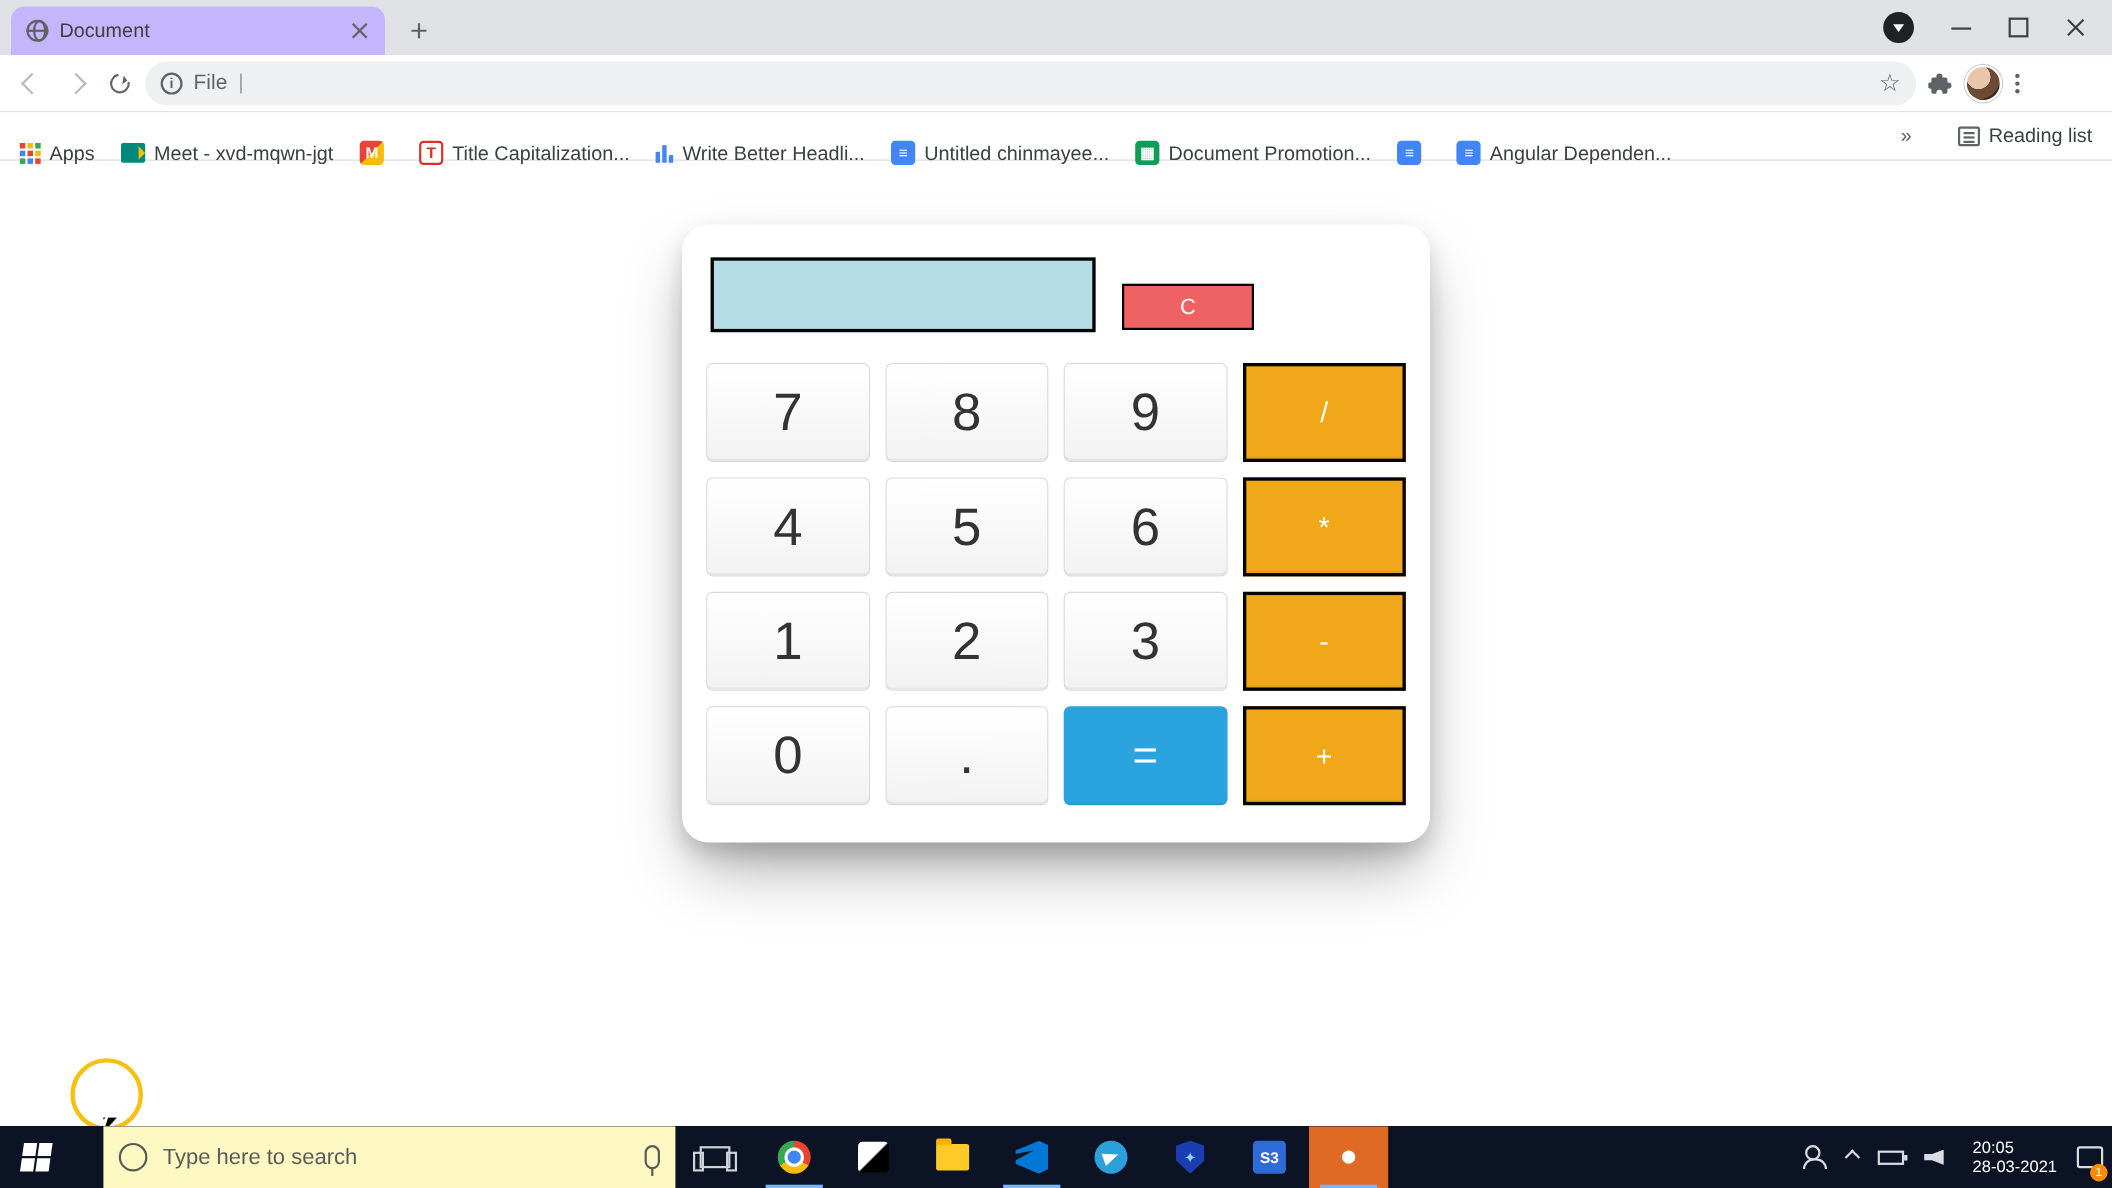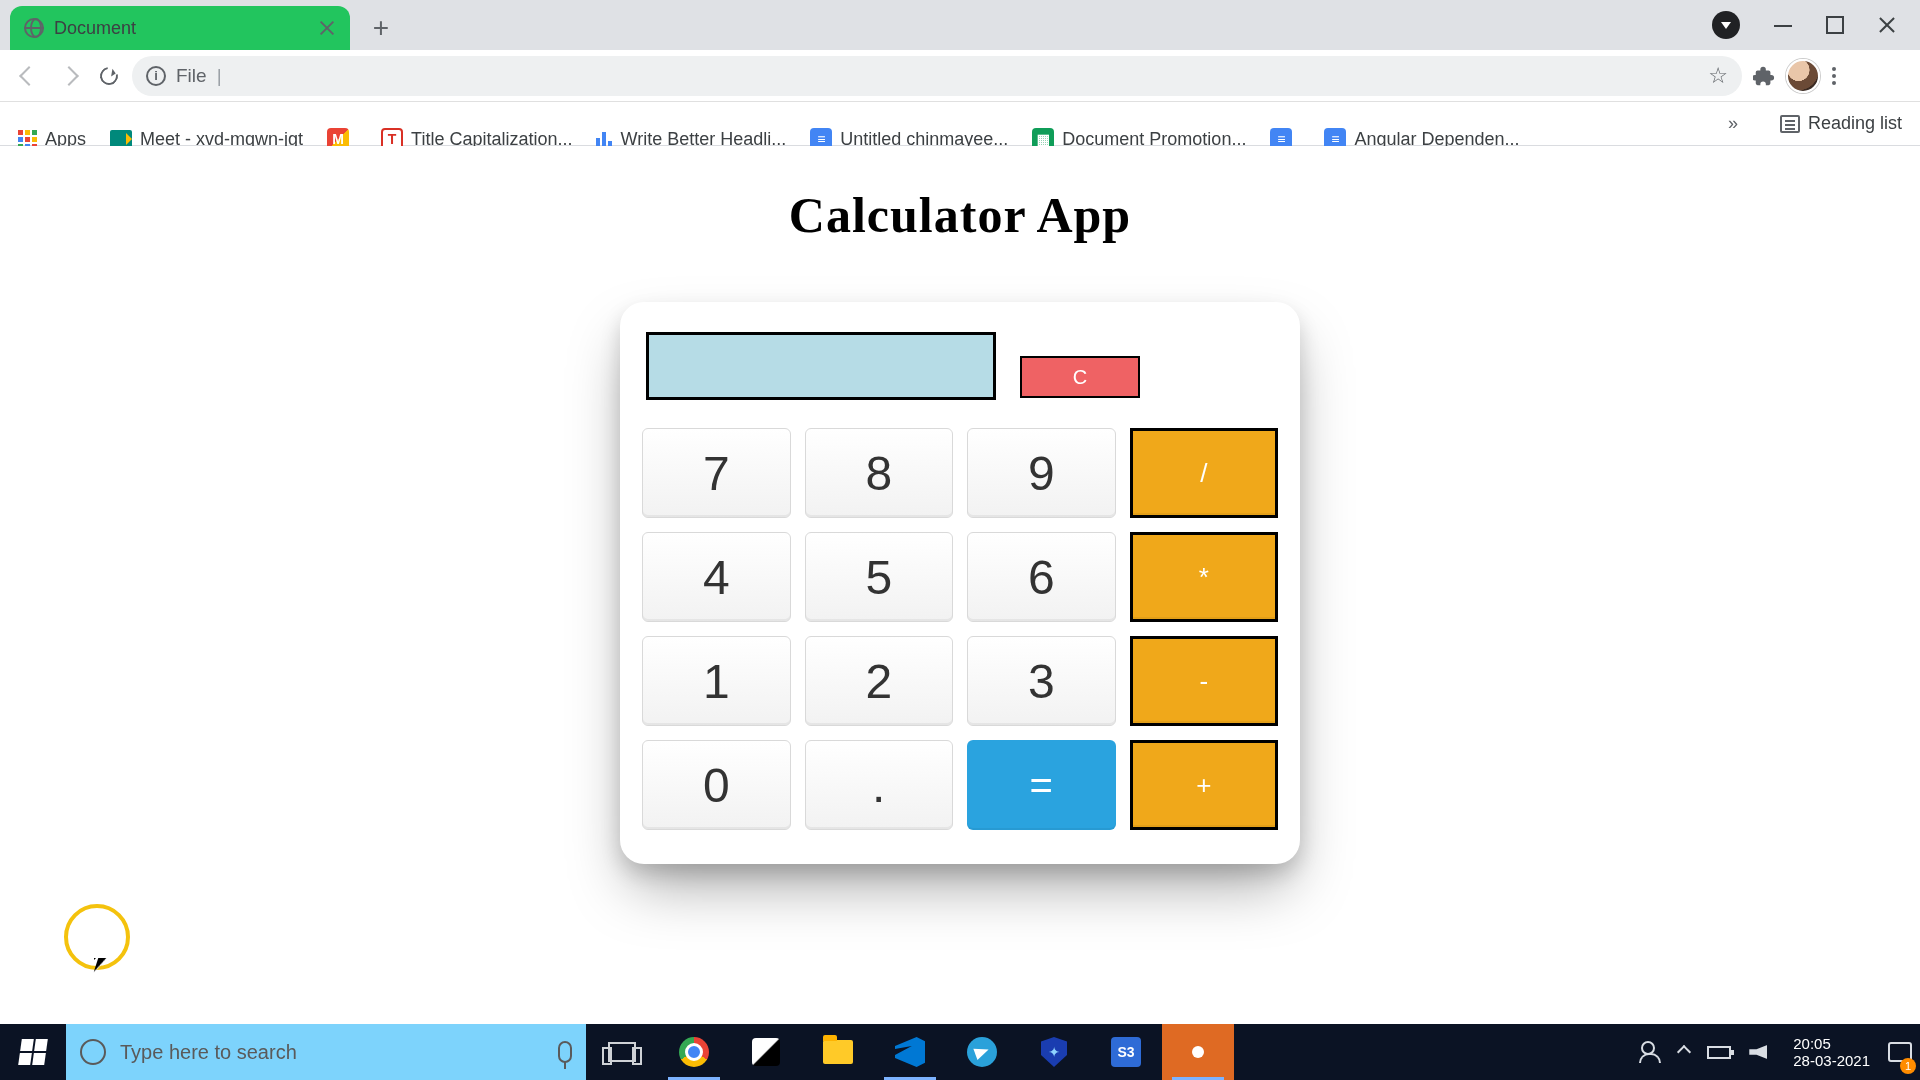--- a/index.html
+++ b/index.html
@@ -3,21 +3,21 @@
 <meta charset="utf-8">
 <style>
   * { box-sizing: border-box; margin: 0; padding: 0; }
   html, body { width: 1920px; height: 1080px; overflow: hidden; font-family: Arial, sans-serif; }
   body { transform-origin: top left; }
 
   
   .chrome-top { background: #dfe1e5; }
   .tabstrip { height: 50px; display:flex; align-items:flex-end; padding-left:10px; }
   .tab {
-    width: 340px; height: 44px; background:#22c55e; border-top-left-radius:12px; border-top-right-radius:12px;
+    width: 340px; height: 44px; background:#c4b5fd; border-top-left-radius:12px; border-top-right-radius:12px;
     display:flex; align-items:center; padding:0 14px; gap:10px; font-size:18px; color:#3c4043;
     position:relative;
   }
   .tab .globe {
     width:20px;height:20px;border:2px solid #5f6368;border-radius:50%;position:relative;flex:0 0 20px;
   }
   .tab .globe::before{content:"";position:absolute;left:50%;top:-2px;bottom:-2px;width:8px;margin-left:-4px;border:2px solid #5f6368;border-radius:50%;}
   .tab .globe::after{content:"";position:absolute;left:-2px;right:-2px;top:50%;height:2px;background:#5f6368;margin-top:-1px;}
   .tab-close{ margin-left:auto; width:18px;height:18px; position:relative; }
   .tab-close::before,.tab-close::after{content:"";position:absolute;left:50%;top:0;width:2px;height:18px;background:#5f6368;transform-origin:center;}
@@ -131,21 +131,21 @@
   }
 
   
   .taskbar{
     position:fixed;left:0;right:0;bottom:0;height:56px;background:#0b1324;display:flex;align-items:center;color:#fff;
   }
   .start{width:66px;height:100%;display:flex;align-items:center;justify-content:center;background:#0b1324}
   .winlogo{display:grid;grid-template-columns:12px 12px;grid-template-rows:12px 12px;gap:2px;transform:skewX(-8deg)}
   .winlogo span{background:#fff}
   .search{
-    flex:0 0 520px;height:100%;background:#7dd3fc;color:#5a5a5a;display:flex;align-items:center;padding:0 14px;gap:14px;font-size:20px;
+    flex:0 0 520px;height:100%;background:#fef9c3;color:#5a5a5a;display:flex;align-items:center;padding:0 14px;gap:14px;font-size:20px;margin-left:28px;
   }
   .cortana{width:26px;height:26px;border:2px solid #5a5a5a;border-radius:50%}
   .mic{margin-left:auto;width:14px;height:22px;border:2px solid #5a5a5a;border-radius:8px;position:relative}
   .mic::after{content:"";position:absolute;left:50%;bottom:-8px;width:2px;height:8px;background:#5a5a5a;transform:translateX(-50%)}
   .tb-icons{display:flex;height:100%}
   .tb-btn{width:72px;height:100%;display:flex;align-items:center;justify-content:center;position:relative}
   .tb-btn.active::after{content:"";position:absolute;left:10px;right:10px;bottom:0;height:3px;background:#7db3ff}
   .taskview{width:28px;height:20px;border:2px solid #cfd2d6;position:relative}
   .taskview::before{content:"";position:absolute;left:-8px;top:3px;width:6px;height:14px;border:2px solid #cfd2d6}
   .taskview::after{content:"";position:absolute;right:-8px;top:3px;width:6px;height:14px;border:2px solid #cfd2d6}
@@ -283,21 +283,20 @@
     </div>
     <span class="bm-more">»</span>
     <div class="reading" style="margin-left:18px">
       <span class="ic"></span>
       <span>Reading list</span>
     </div>
   </div>
 </div>
 
 <div class="viewport">
-  <h1 class="page-title">Calculator App</h1>
 
   <div class="calc">
     <div class="toprow">
       <div class="display"></div>
       <div class="clear-btn">C</div>
     </div>
     <div class="keys">
       <div class="key">7</div>
       <div class="key">8</div>
       <div class="key">9</div>

